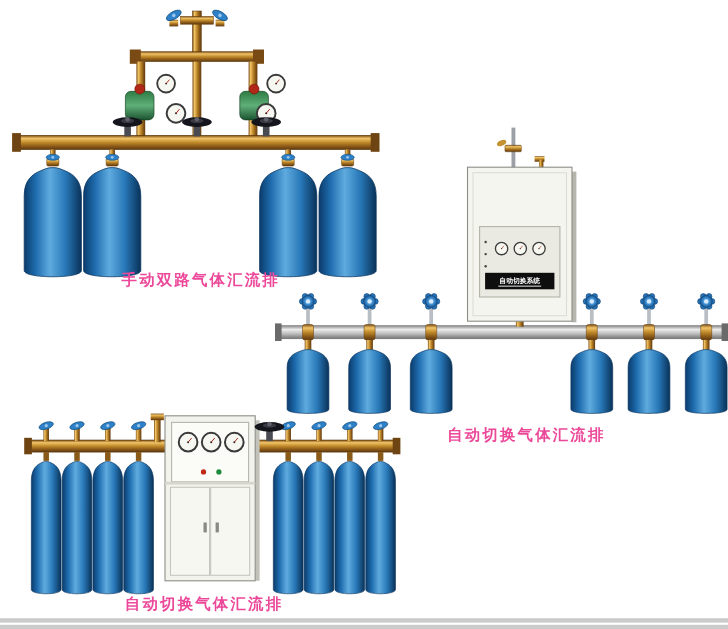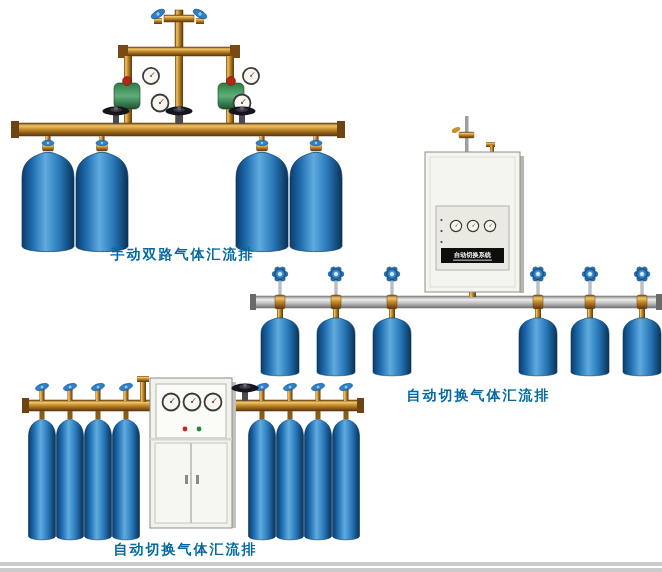--- a/index.html
+++ b/index.html
@@ -3,21 +3,21 @@
 <meta charset="utf-8">
 <style>
   html,body{margin:0;padding:0;background:#fff;}
   .canvas{position:relative;width:662px;height:572px;background:#ffffff;overflow:hidden;
           font-family:"Liberation Sans", sans-serif;}
   .fig{position:absolute;}
   .fig1{left:8px;top:5px;}
   .fig2{left:250px;top:110px;}
   .fig3{left:18px;top:372px;}
   .caption{position:absolute;font-weight:bold;font-size:14px;letter-spacing:2px;
-           color:#0369a1;text-align:center;white-space:nowrap;}
+           color:#ec4899;text-align:center;white-space:nowrap;}
   .cap1{left:100px;top:246px;width:165px;}
   .cap2{left:396px;top:387px;width:165px;}
   .cap3{left:103px;top:541px;width:165px;}
   .strip{position:absolute;left:0;width:662px;height:4px;background:#cbcbcb;}
   .strip-a{top:562px;}
   .strip-b{top:568px;}
   svg{display:block;}
 </style>
 </head>
 <body>

